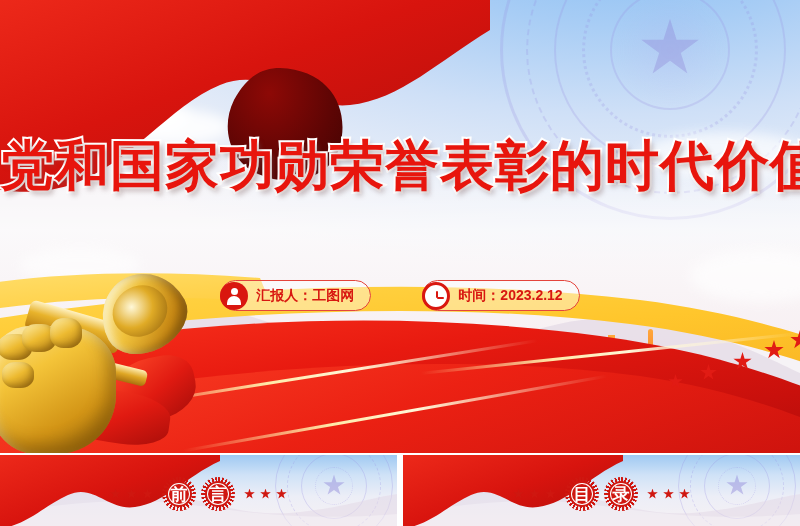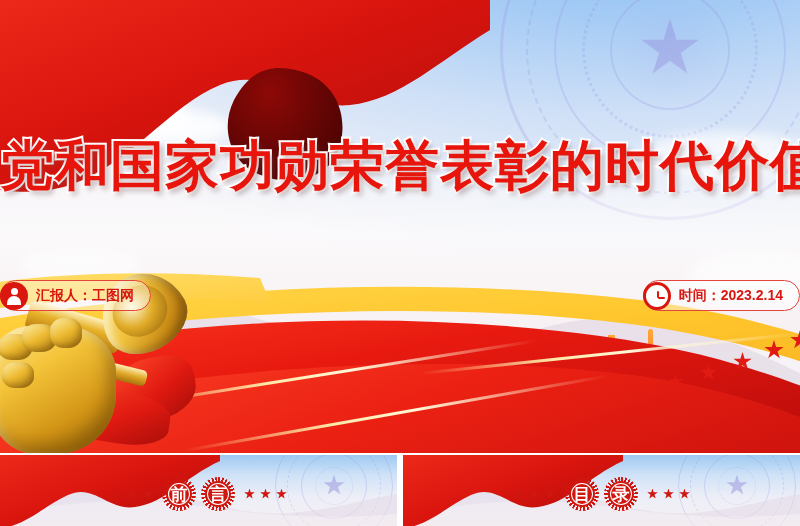--- a/index.html
+++ b/index.html
@@ -101,21 +101,21 @@
 
   
   .title{position:absolute;left:0;right:0;top:138px;text-align:center;
     font-size:54px;font-weight:bold;color:#e8150d;letter-spacing:1px;line-height:1;
     -webkit-text-stroke:4px #fff;paint-order:stroke fill;
     text-shadow:3px 4px 5px rgba(120,90,90,.38);white-space:nowrap;}
   .subtitle{position:absolute;left:0;right:0;top:232px;text-align:center;
     font-size:18px;font-weight:bold;color:#d81710;letter-spacing:5px;white-space:nowrap;
     text-shadow:0 1px 2px rgba(255,255,255,.9);}
 
-  .badges{position:absolute;left:0;right:0;top:280px;display:flex;justify-content:space-between;gap:51px;}
+  .badges{position:absolute;left:0;right:0;top:280px;display:flex;justify-content:center;gap:51px;}
   .badge{display:flex;align-items:center;height:29px;border:1.4px solid #e4443c;
     border-radius:16px;background:rgba(255,255,255,.42);padding-right:16px;}
   .badge .ico{width:28px;height:28px;border-radius:50%;flex:none;margin-left:-1px;
     display:flex;align-items:center;justify-content:center;position:relative;}
   .ico-user{background:#d9170f;}
   .ico-user .head{position:absolute;top:6px;width:7px;height:7px;border-radius:50%;background:#fff;}
   .ico-user .body{position:absolute;top:14px;width:14px;height:9px;border-radius:7px 7px 0 0;background:#fff;}
   .ico-clock{background:#fff;border:3px solid #d9170f;box-sizing:border-box;}
   .ico-clock .hh{position:absolute;background:#d9170f;border-radius:1px;}
   .ico-clock .h1{width:2px;height:7px;top:6px;left:11px;}
@@ -244,21 +244,21 @@
           <span class="head"></span>
             <span class="body"></span>
         </span>
         <span class="txt">汇报人：工图网</span>
       </div>
       <div class="badge">
         <span class="ico ico-clock">
           <span class="hh h1"></span>
             <span class="hh h2"></span>
         </span>
-        <span class="txt">时间：2023.2.14</span>
+        <span class="txt">时间：2023.2.12</span>
       </div>
     </div>
   </div>
 
   <div class="thumbs">
 
     <div class="thumb">
       <div class="t-emblem">
         <div class="tr tr1"></div>
           <div class="tr tr2"></div>

